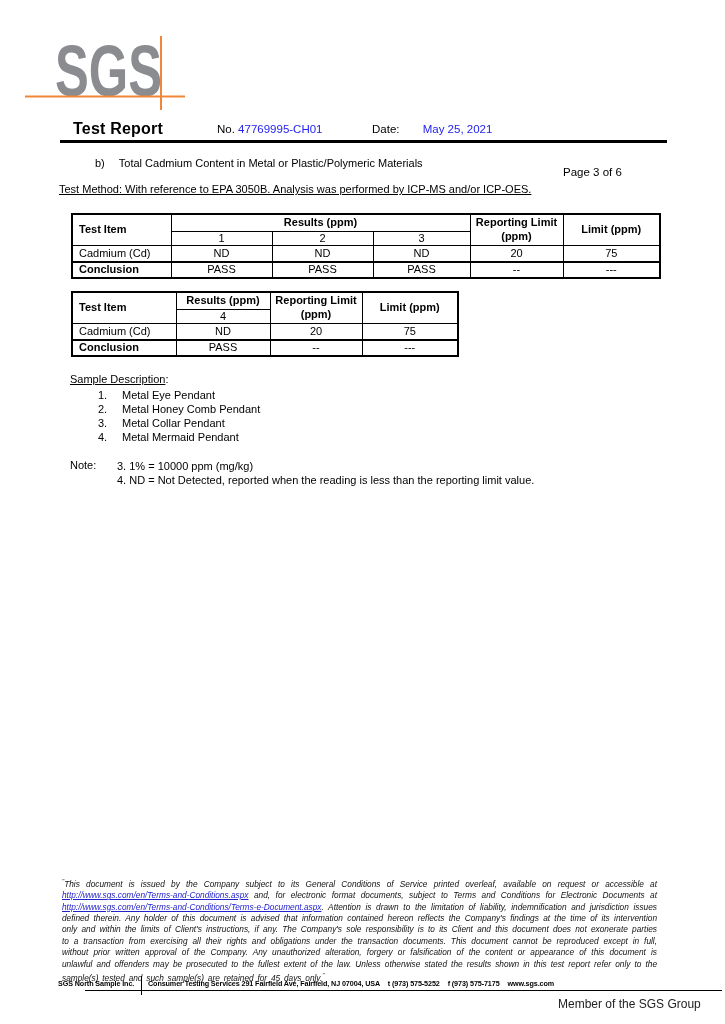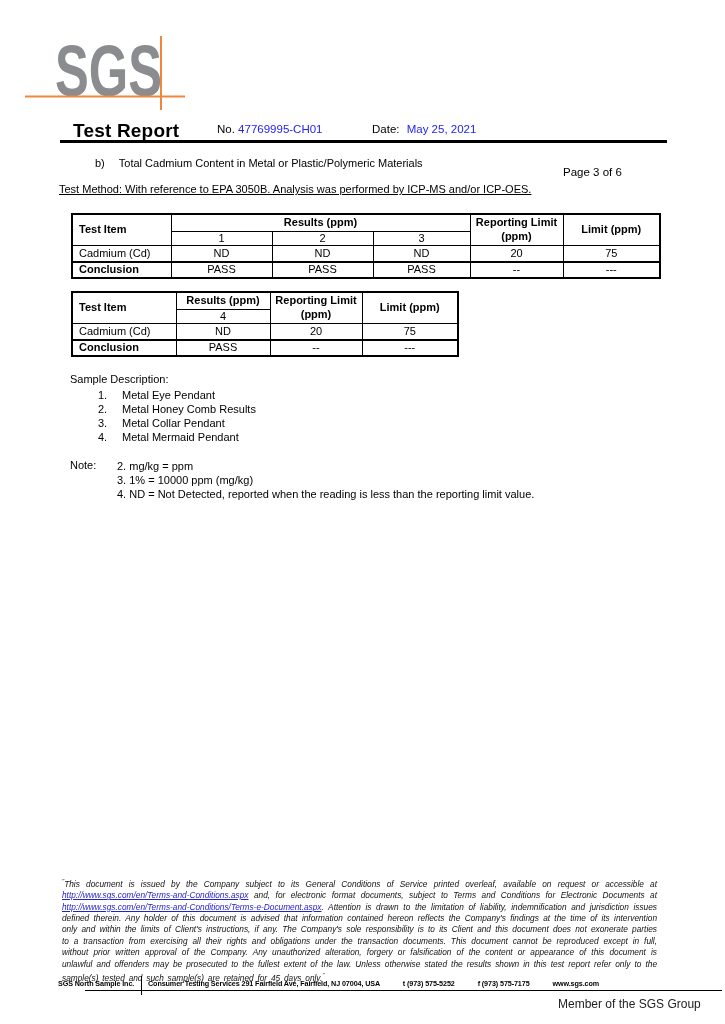--- a/index.html
+++ b/index.html
@@ -6,59 +6,59 @@
   #page{
     position:relative;
     width:725px;height:1024px;
     background:#ffffff;
     font-family:"Liberation Sans", sans-serif;
     color:#000;
     overflow:hidden;
   }
   .abs{position:absolute;}
   
-  .report-title{font-size:19px;font-weight:bold;letter-spacing:.2px;}
+  .report-title{font-size:16px;font-weight:bold;letter-spacing:.2px;}
   .hdr-item{font-size:11.5px;white-space:nowrap;}
   .blue{color:var(--value-blue,#2222ee);}
   .hdr-rule{background:#000;height:3px;}
   
   .body-text{font-size:11px;text-decoration:underline;}
   .b-line{display:flex;gap:14px;font-size:11px;}
   
   .rtable{border-collapse:collapse;table-layout:fixed;position:absolute;border:2px solid #000;}
   .rtable td{border:1px solid #000;font-size:11px;text-align:center;vertical-align:middle;padding:0 3px;line-height:1.25;}
   .rtable .bold{font-weight:bold;}
   .rtable .left{text-align:left;padding-left:6px;}
   .rtable tr.concl td{border-top:2px solid #000;}
   .row-h1{height:17px;margin-top:36px;}
   .row-h2{height:14px;}
   .row-d{height:16px;}
   .row-c{height:15px;}
   
   .sd-heading{font-size:11px;}
-  .sd-heading .u{}
+  .sd-heading .u{text-decoration:underline;}
   .sd-item{font-size:11px;line-height:14px;padding-left:28px;}
   .sd-item .num{display:inline-block;width:24px;}
   
   .note-label{font-size:11px;}
   .note-item{font-size:11px;line-height:14px;}
   
   .legal{
     font-size:8.3px;line-height:11.4px;font-style:italic;
     text-align:justify;color:#111;
     width:595px;word-spacing:1.5px;
   }
   .legal sup{font-size:6px;}
   .link{color:var(--link-blue,#2222cc);text-decoration:underline;cursor:pointer;}
   
   .co-line{font-size:7.2px;font-weight:bold;white-space:nowrap;letter-spacing:-0.1px;}
   .co-rule{background:#000;height:1px;}
   .co-vbar{background:#000;width:1px;}
   .member{font-size:12px;color:#222;}
-  .addr-gap{margin-left:21px;}
+  .addr-gap{margin-left:6px;}
 </style>
 </head>
 <body>
 
 <div id="page">
 
   <div class="abs" style="left:23px;top:24px;">
     <svg width="170" height="95" viewBox="0 0 170 95">
       <text id="logo-text" x="32" y="72" font-family="Liberation Sans, sans-serif" font-weight="bold" font-size="72" fill="#8a8c8f" textLength="107" lengthAdjust="spacingAndGlyphs">SGS</text>
       <line x1="2" y1="72.5" x2="162" y2="72.5" stroke="#f0863a" stroke-width="2"></line>
@@ -66,21 +66,21 @@
     </svg>
   </div>
 
   <div class="abs report-title" style="left:73px;top:120px;">Test Report</div>
   <div class="abs hdr-item" style="left:217px;top:123px;">
     <span>No.</span>
     <span class="blue">47769995-CH01</span>
   </div>
   <div class="abs hdr-item" style="left:372px;top:123px;">
     <span>Date:</span>
-    <span class="blue" style="margin-left:4px;text-align:right;">May 25, 2021</span>
+    <span class="blue" style="margin-left:20px;text-align:right;">May 25, 2021</span>
   </div>
   <div class="abs hdr-item" style="left:563px;top:123px;margin-top:43px;">Page 3 of 6</div>
   <div class="abs hdr-rule" style="left:60px;top:140px;width:607px;"></div>
 
   <div class="abs b-line" style="left:95px;top:157px;">
     <span>b)</span>
     <span>Total Cadmium Content in Metal or Plastic/Polymeric Materials</span>
   </div>
   <div class="abs body-text" style="left:59px;top:183px;">Test Method: With reference to EPA 3050B. Analysis was performed by ICP-MS and/or ICP-OES.</div>
 
@@ -155,29 +155,28 @@
     </tr>
   </tbody>
     </table>
 
   <div class="abs" style="left:70px;top:373px;">
     <div class="sd-heading">
       <span class="u">Sample Description</span><span>:</span>
     </div>
     <div style="margin-top:3px;">
       <div class="sd-item"><span class="num">1.</span><span>Metal Eye Pendant</span></div>
-      <div class="sd-item"><span class="num">2.</span><span>Metal Honey Comb Results</span></div>
+      <div class="sd-item"><span class="num">2.</span><span>Metal Honey Comb Pendant</span></div>
       <div class="sd-item"><span class="num">3.</span><span>Metal Collar Pendant</span></div>
       <div class="sd-item"><span class="num">4.</span><span>Metal Mermaid Pendant</span></div>
     </div>
   </div>
 
   <div class="abs note-label" style="left:70px;top:459px;">Note:</div>
   <div class="abs" style="left:117px;top:459px;width:540px;">
-    <div class="note-item">2. mg/kg = ppm</div>
     <div class="note-item">3. 1% = 10000 ppm (mg/kg)</div>
     <div class="note-item">4. ND = Not Detected, reported when the reading is less than the reporting limit value.</div>
   </div>
 
   <div class="abs legal" style="left:62px;top:876px;">
     <sup>"</sup><span>This document is issued by the Company subject to its General Conditions of Service printed overleaf, available on request or accessible at </span><a class="link">http://www.sgs.com/en/Terms-and-Conditions.aspx</a><span> and, for electronic format documents, subject to Terms and Conditions for Electronic Documents at </span><a class="link">http://www.sgs.com/en/Terms-and-Conditions/Terms-e-Document.aspx</a><span>.  Attention is drawn to the limitation of liability, indemnification and jurisdiction issues defined therein.  Any holder of this document is advised that information contained hereon reflects the Company's findings at the time of its intervention only and within the limits of Client's instructions, if any.  The Company's sole responsibility is to its Client and this document does not exonerate parties to a transaction from exercising all their rights and obligations under the transaction documents.  This document cannot be reproduced except in full, without prior written approval of the Company.  Any unauthorized alteration, forgery or falsification of the content or appearance of this document is unlawful and offenders may be prosecuted to the fullest extent of the law.  Unless otherwise stated the results shown in this test report refer only to the sample(s) tested and such sample(s) are retained for 45 days only.</span><sup>"</sup>
   </div>
 
   <div class="abs co-line" style="left:58px;top:979px;">SGS North Sample Inc.</div>
   <div class="abs co-vbar" style="left:141px;top:976px;height:19px;"></div>

